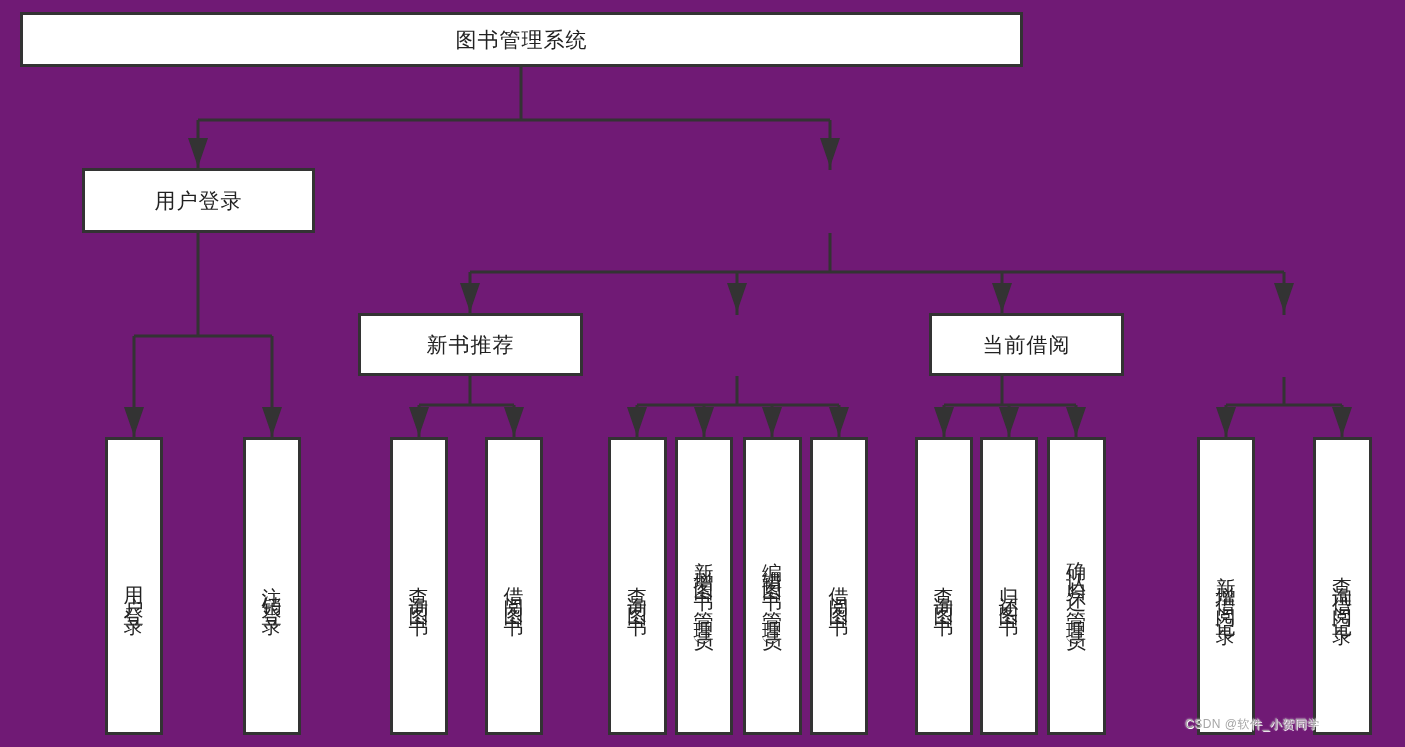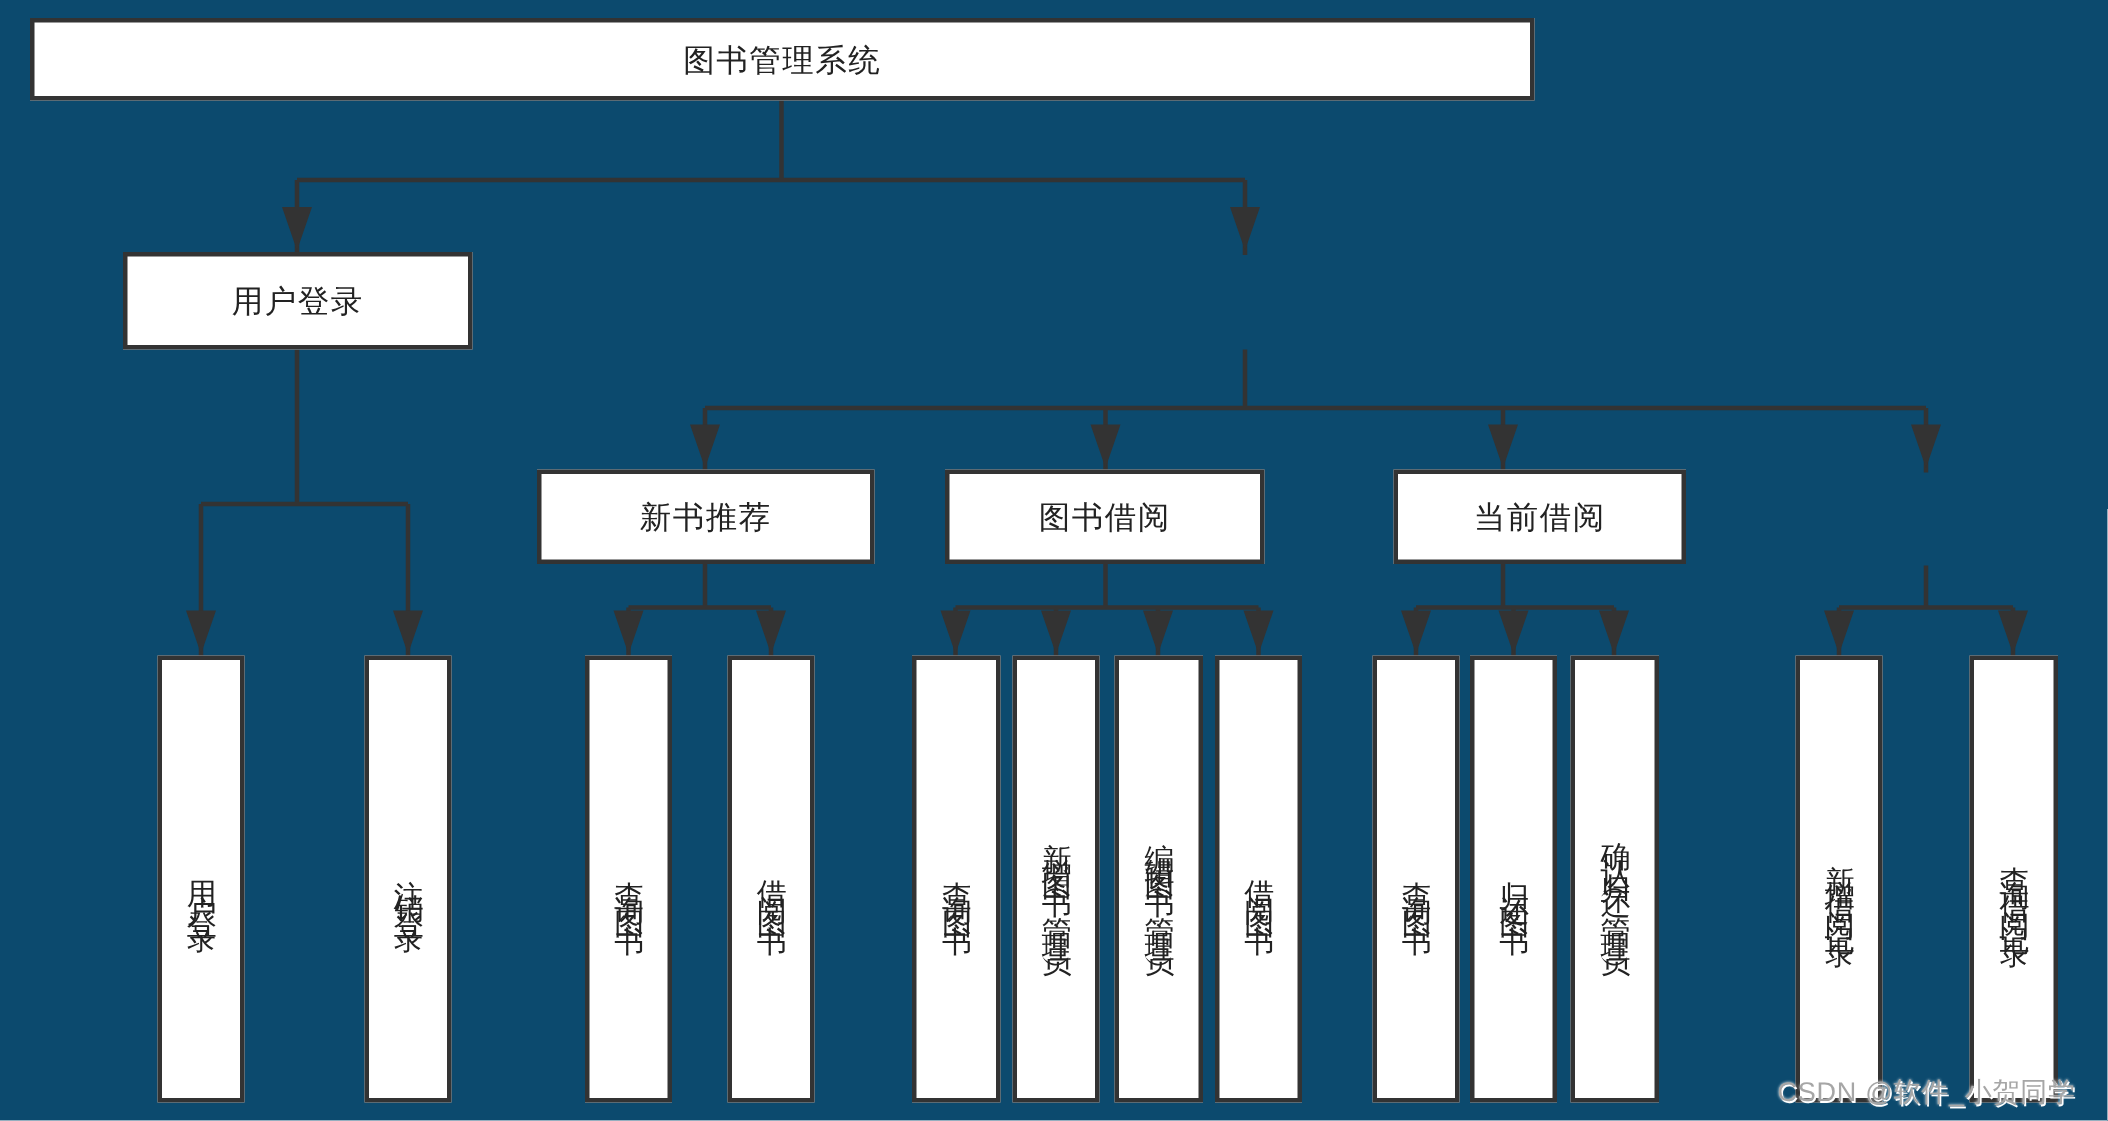--- a/index.html
+++ b/index.html
@@ -1,33 +1,33 @@
 <!DOCTYPE html>
 <html><head>
 <meta charset="utf-8">
 <style>
   html,body{margin:0;padding:0;background:#ffffff;}
   .canvas{
-    position:relative;width:1405px;height:747px;background:#0c4a6e;
+    position:relative;width:1405px;height:747px;background:#701a75;
     font-family:"Liberation Sans","DejaVu Sans",sans-serif;overflow:hidden;
   }
   svg.wires{position:absolute;left:0;top:0;z-index:0;}
   .node{
     position:absolute;box-sizing:border-box;border:3px solid #333333;background:#ffffff;
     display:flex;align-items:center;justify-content:center;color:#222222;z-index:1;
   }
   .node.h{font-size:21px;letter-spacing:1px;}
   .node.v{
     writing-mode:vertical-rl;text-orientation:mixed;
     font-size:20px;letter-spacing:10px;line-height:1;
     padding-top:10px;
   }
   .watermark{
     position:absolute;left:1185px;top:716px;z-index:5;
-    color:#a6a6a6;font-size:18px;letter-spacing:0.5px;
+    color:#a6a6a6;font-size:12px;letter-spacing:0.5px;
     text-shadow:0 0 2px #ffffff,1px 1px 0 #ffffff;white-space:nowrap;
   }
 </style>
 </head>
 <body>
 
 <div class="canvas">
 
   <svg class="wires" width="1405" height="747" viewBox="0 0 1405 747" aria-hidden="true">
 
@@ -56,23 +56,20 @@
   <div class="node h" style="left:20px;top:12px;width:1003px;height:55px;">
     <span>图书管理系统</span>
   </div>
 
   <div class="node h" style="left:82px;top:168px;width:233px;height:65px;">
     <span>用户登录</span>
   </div>
 
   <div class="node h" style="left:358px;top:313px;width:225px;height:63px;">
     <span>新书推荐</span>
-  </div>
-  <div class="node h" style="left:630px;top:313px;width:213px;height:63px;">
-    <span>图书借阅</span>
   </div>
   <div class="node h" style="left:929px;top:313px;width:195px;height:63px;">
     <span>当前借阅</span>
   </div>
 
   <div class="node v" style="left:105px;top:437px;width:58px;height:298px;">
     <span>用户登录</span>
   </div>
   <div class="node v" style="left:243px;top:437px;width:58px;height:298px;">
     <span>注销登录</span>

